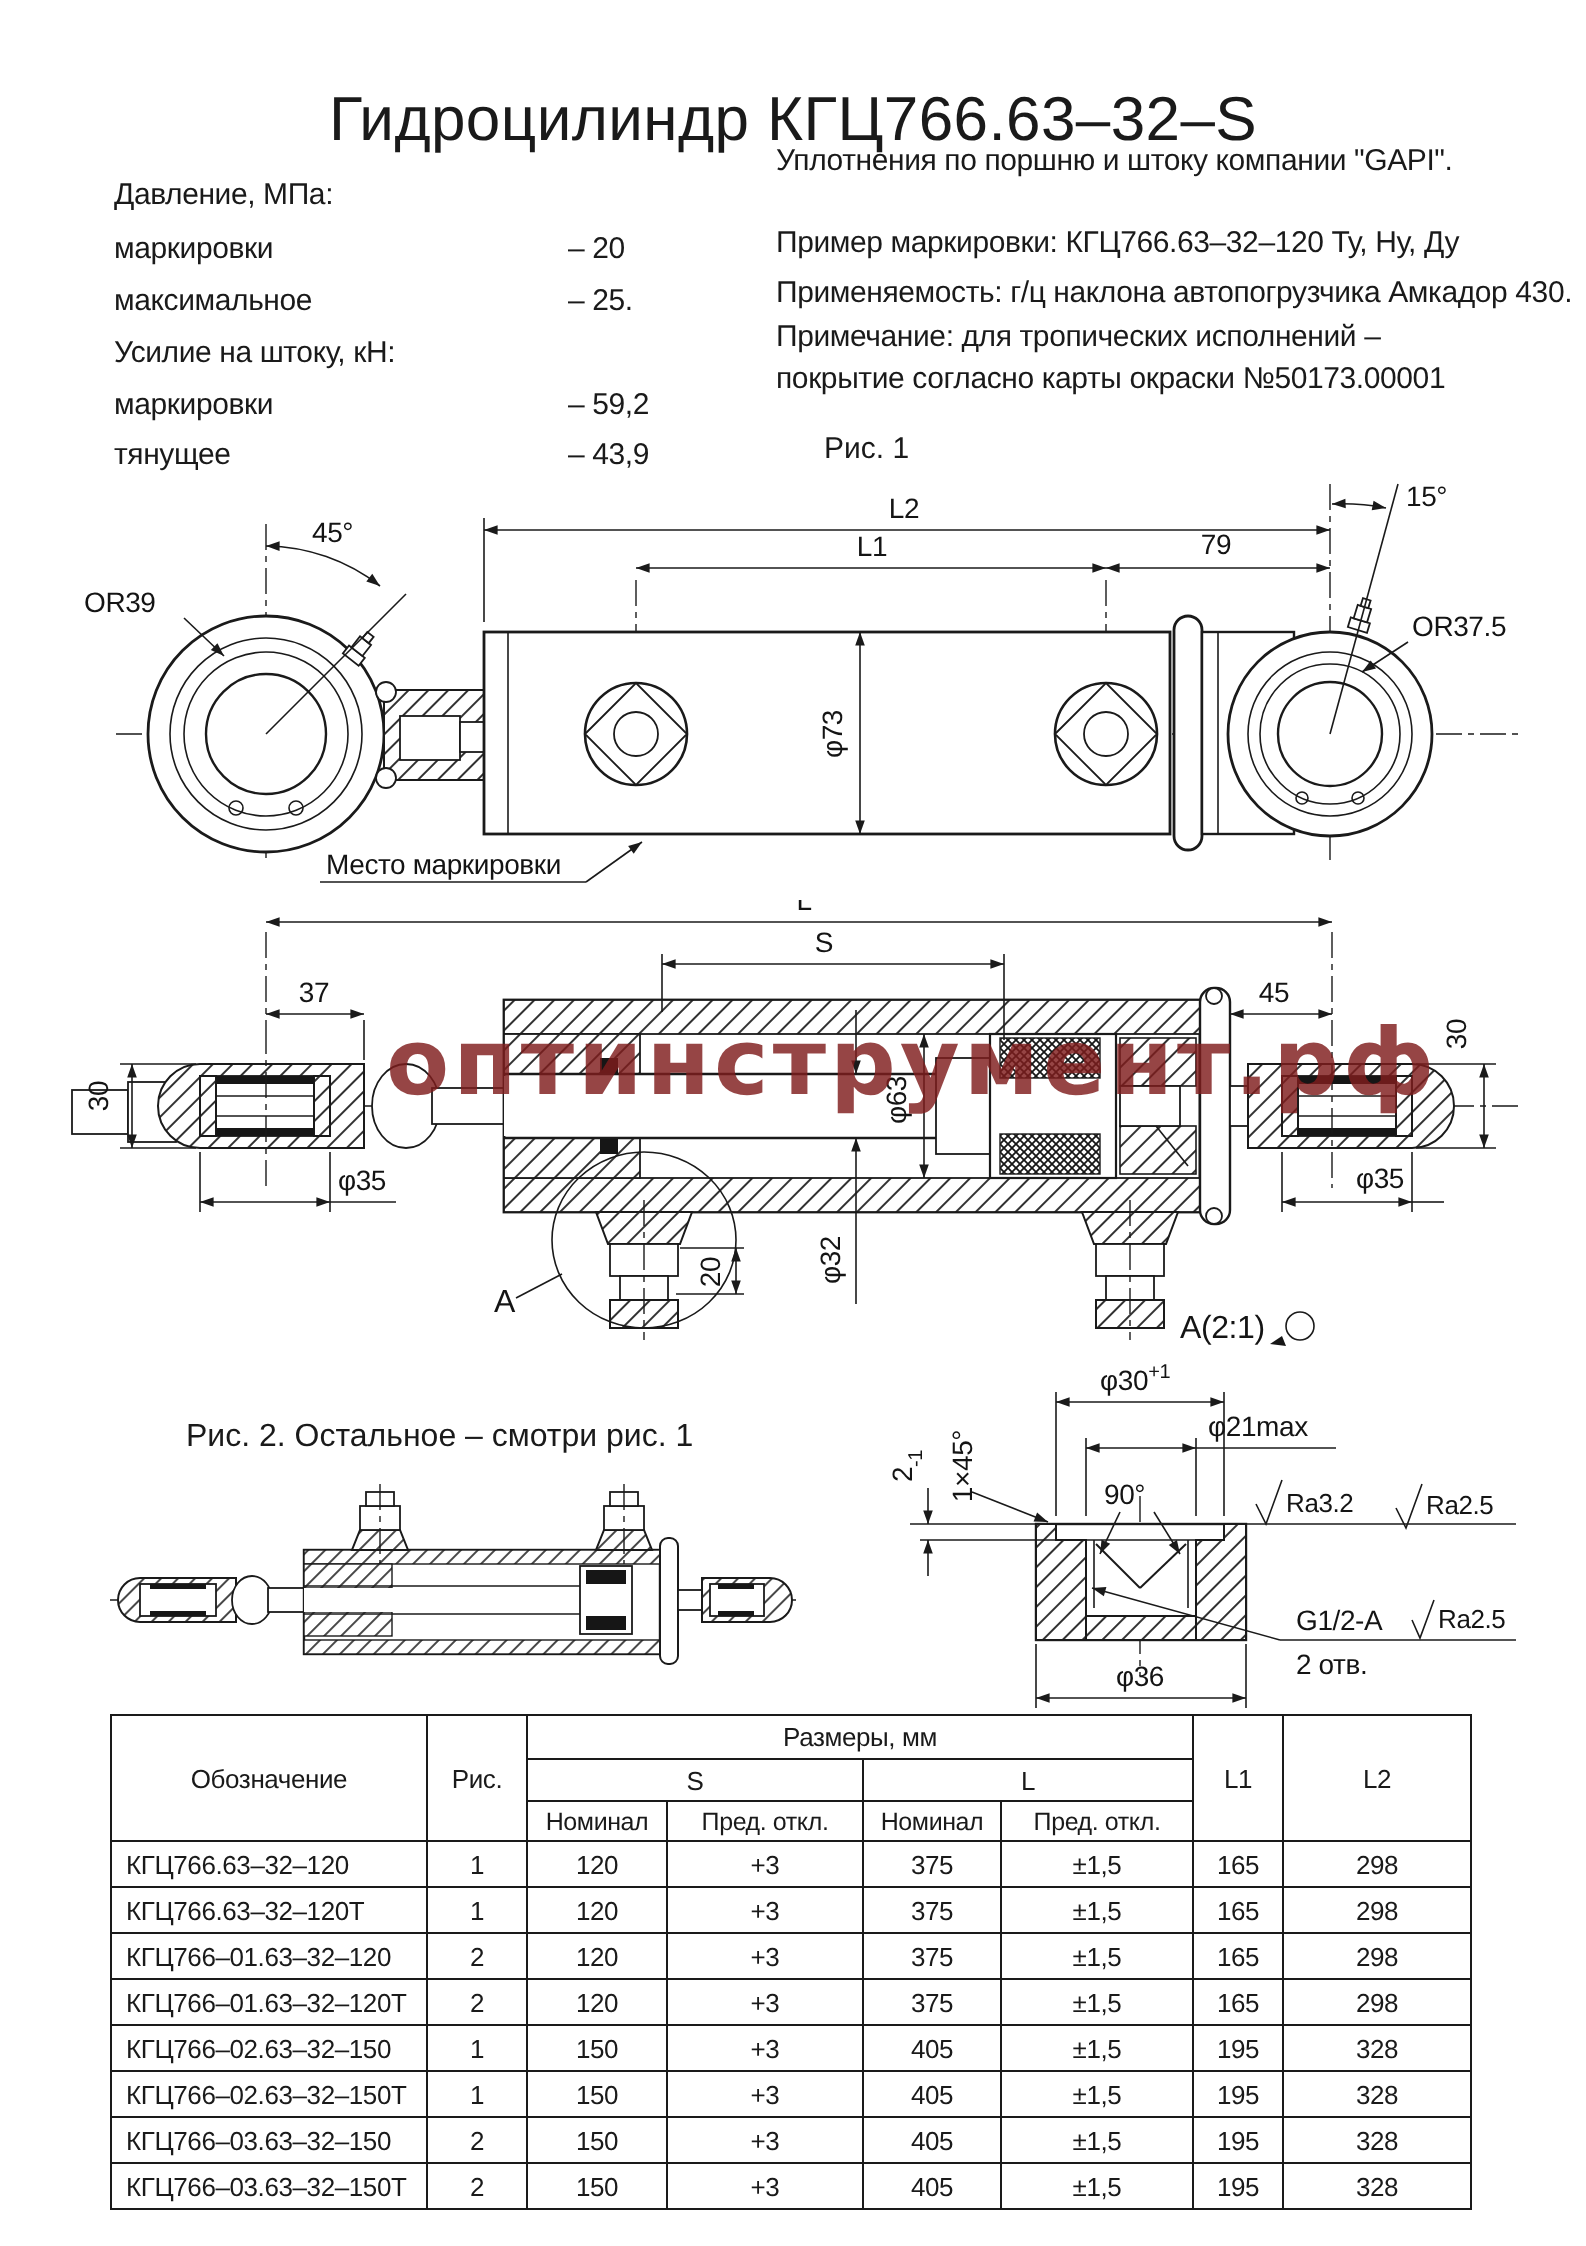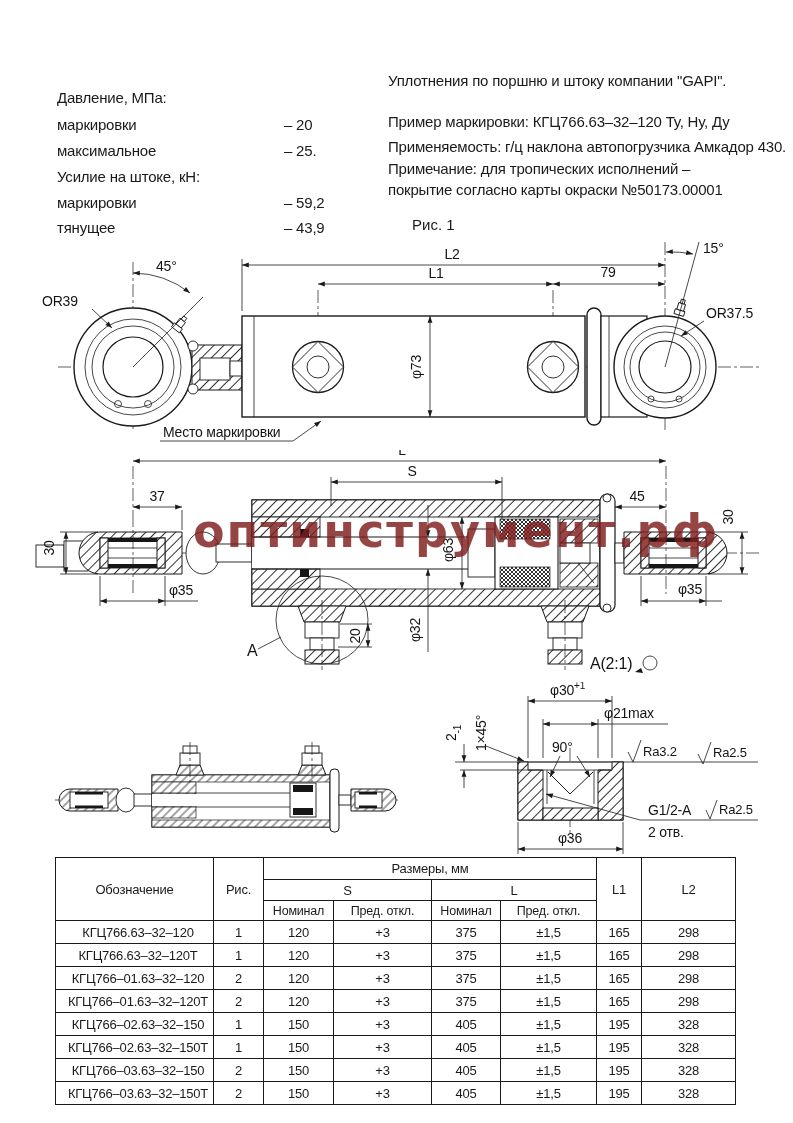--- a/index.html
+++ b/index.html
@@ -26,35 +26,36 @@
   svg text.s13{font-size:13px}
   
   .dtable{position:absolute;left:55px;top:857px;border-collapse:collapse;table-layout:fixed;
           font-size:13px;color:#1a1a1a}
   .dtable th,.dtable td{border:1px solid #1a1a1a;text-align:center;padding:0;
           font-weight:400;letter-spacing:-0.2px;overflow:hidden;white-space:nowrap}
   .dtable thead tr.r1 th{height:21px}
   .dtable thead tr.r2 th{height:20px}
   .dtable thead tr.r3 th{height:19px;font-size:12.5px}
   .dtable tbody td{height:22px}
-  .dtable td.c-name{text-align:center;padding-left:7px}
+  .dtable td.c-name{text-align:left;padding-left:7px}
 </style>
 </head>
 <body>
 
 <div class="page">
 
+  <div class="title">Гидроцилиндр КГЦ766.63–32–S</div>
 
   <div>
     <div class="t15" style="left:57px;top:89px">Давление, МПа:</div>
     <div class="t15" style="left:57px;top:116px">маркировки</div>
     <div class="t15" style="left:284px;top:116px">– 20</div>
     <div class="t15" style="left:57px;top:142px">максимальное</div>
     <div class="t15" style="left:284px;top:142px">– 25.</div>
-    <div class="t15" style="left:57px;top:168px">Усилие на штоке, кН:</div>
+    <div class="t15" style="left:57px;top:168px">Усилие на штоку, кН:</div>
     <div class="t15" style="left:57px;top:194px">маркировки</div>
     <div class="t15" style="left:284px;top:194px">– 59,2</div>
     <div class="t15" style="left:57px;top:219px">тянущее</div>
     <div class="t15" style="left:284px;top:219px">– 43,9</div>
   </div>
 
   <div>
     <div class="t15" style="left:388px;top:72px">Уплотнения по поршню и штоку компании "GAPI".</div>
     <div class="t15" style="left:388px;top:113px">Пример маркировки: КГЦ766.63–32–120 Ту, Ну, Ду</div>
     <div class="t15" style="left:388px;top:138px">Применяемость: г/ц наклона автопогрузчика Амкадор 430.</div>
@@ -324,20 +325,21 @@
       <text x="590" y="669" class="s16">A(2:1)</text>
       <g>
         <circle class="tn" cx="650" cy="663" r="7"></circle>
         <path class="dk" d="M641,668 L635,672 L643,673 Z"></path>
       </g>
     </g>
   </svg>
 
   <div class="watermark">оптинструмент.рф</div>
 
+  <div class="cap" style="left:93px;top:710px;font-size:16px">Рис. 2. Остальное – смотри рис. 1</div>
 
   <svg class="abs" style="left:30px;top:738px" width="370" height="100" viewBox="30 738 370 100">
     <defs>
       <pattern id="h3" width="6" height="6" patternUnits="userSpaceOnUse" patternTransform="rotate(45)">
         <rect width="6" height="6" fill="#fff"></rect>
           <line x1="3" y1="0" x2="3" y2="6" stroke="#1a1a1a" stroke-width="0.8"></line>
       </pattern>
     </defs>
     <g>
       <line class="cl" x1="55" y1="800" x2="398" y2="800"></line>

